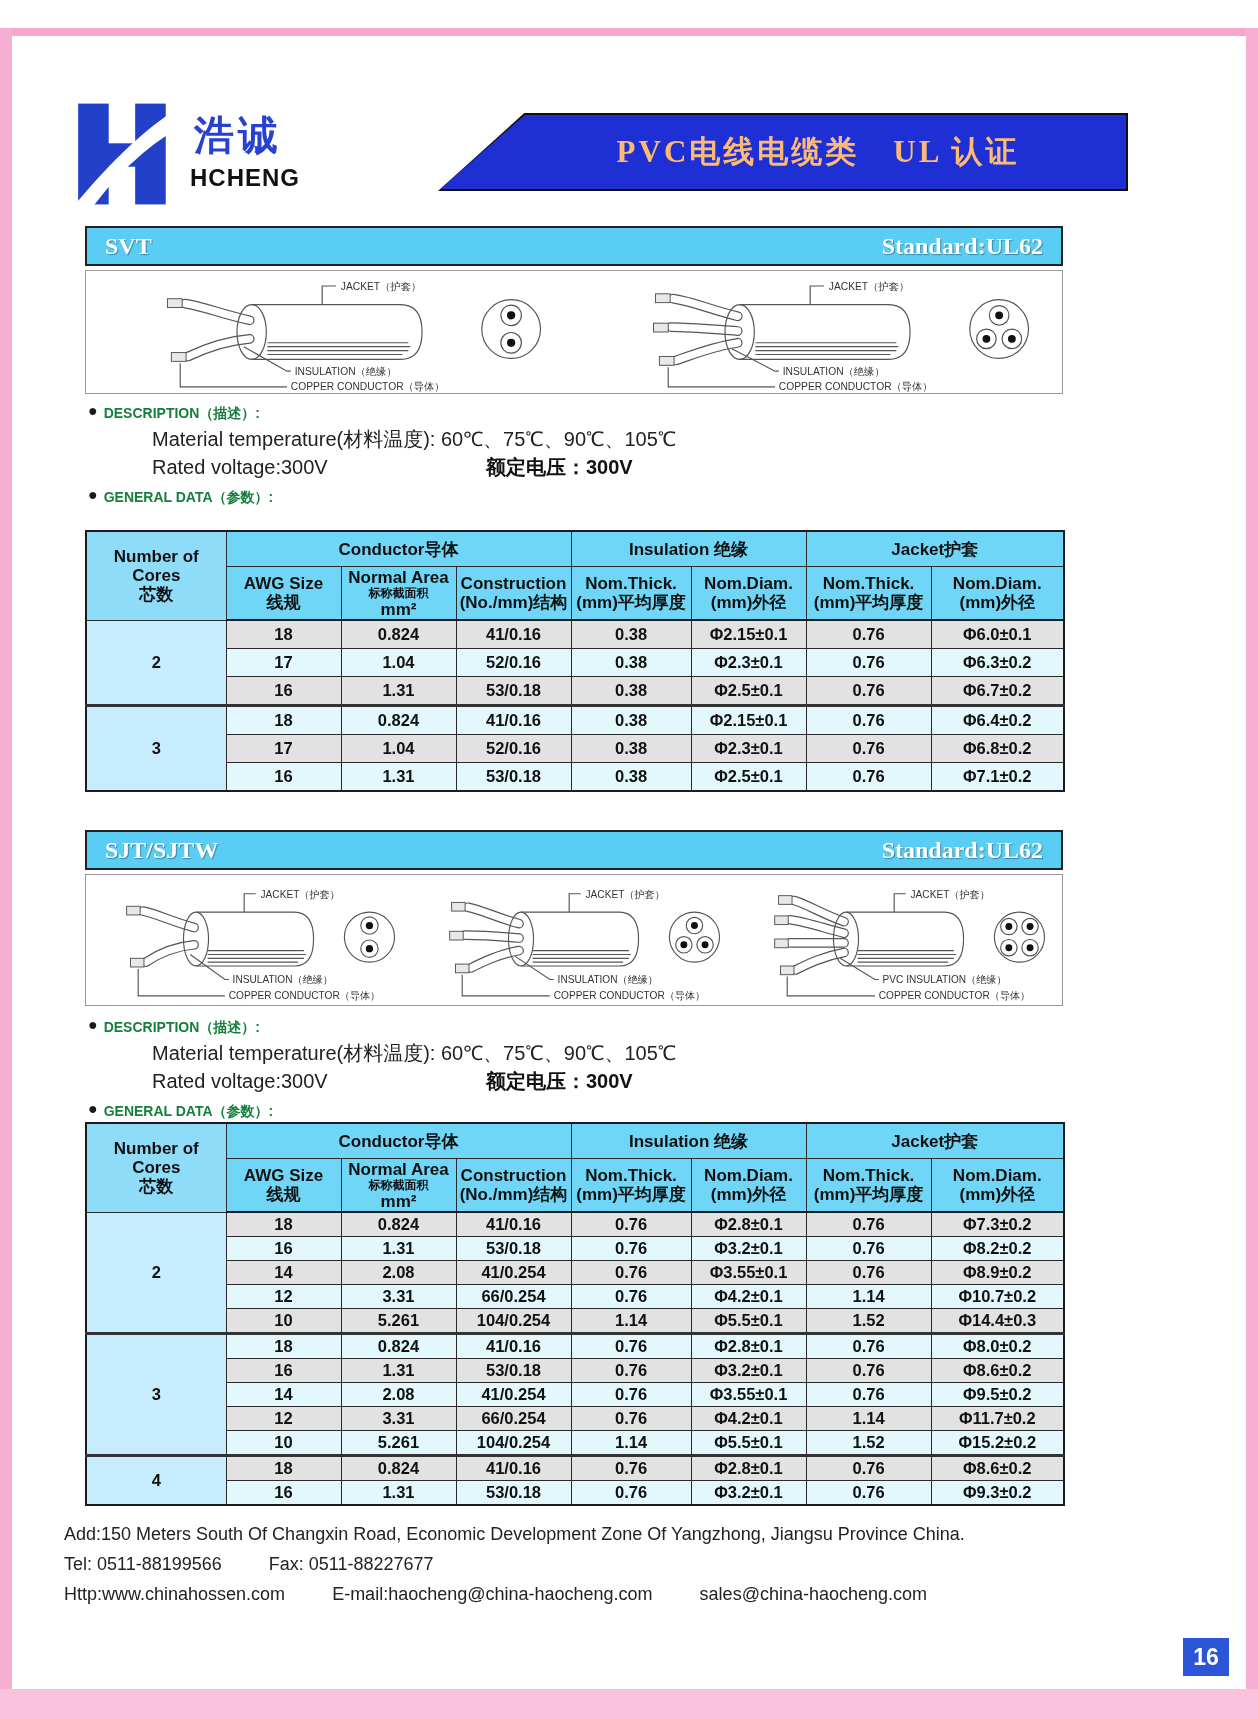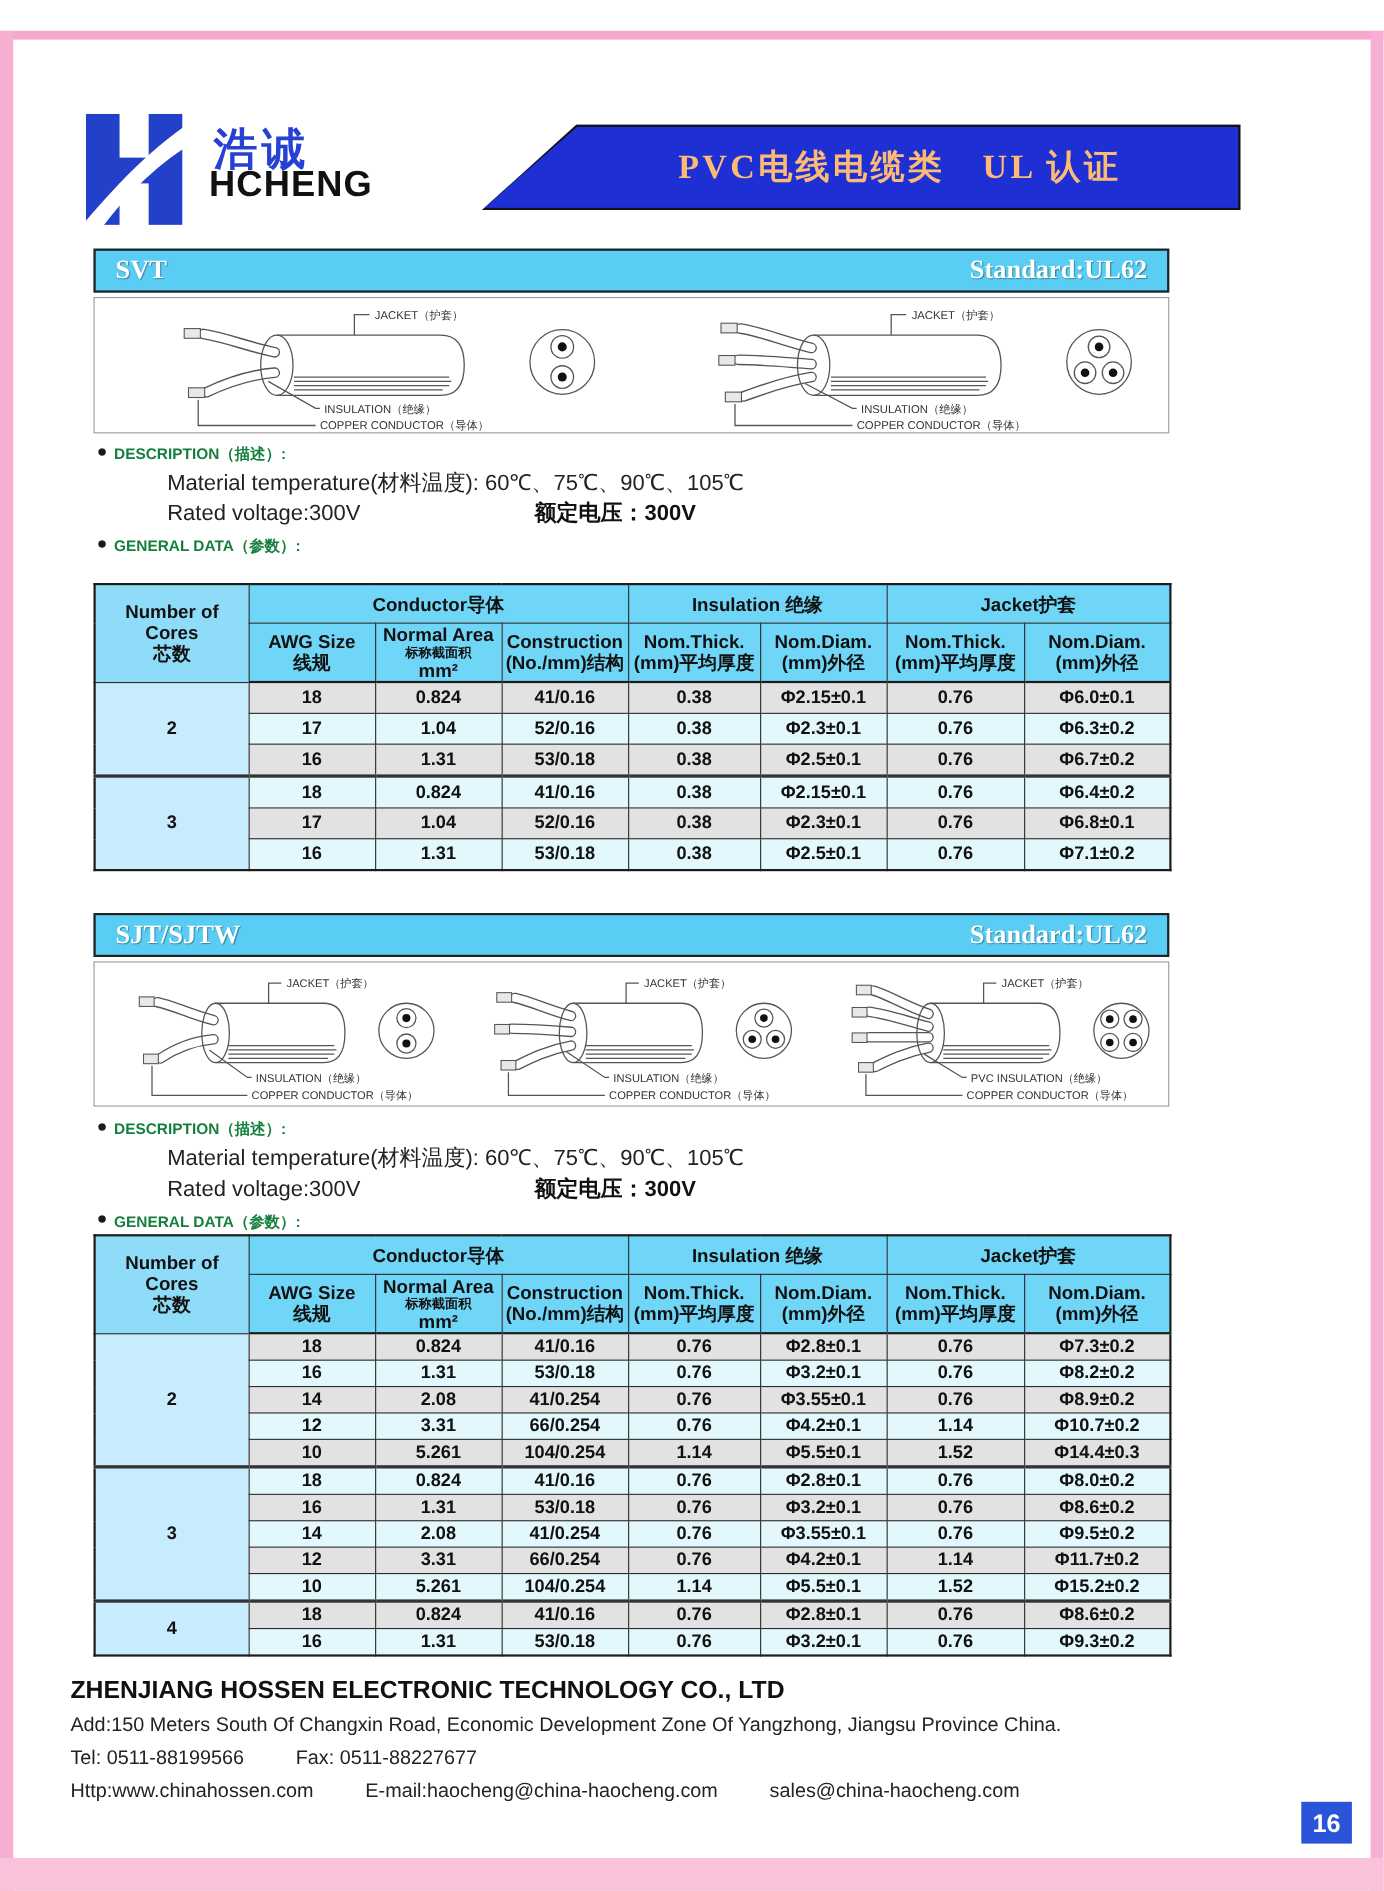--- a/index.html
+++ b/index.html
@@ -7,21 +7,21 @@
         font-family:"Liberation Sans",sans-serif;color:#1a1a1a;}
   
   .pink-top{position:absolute;left:0;top:28px;width:100%;height:8px;background:#f6a8cc;}
   .pink-left{position:absolute;left:0;top:28px;bottom:0;width:12px;background:#f6aed2;}
   .pink-right{position:absolute;right:0;top:28px;bottom:0;width:12px;background:#f6aed2;}
   .pink-bottom{position:absolute;left:0;bottom:0;width:100%;height:30px;background:#f9c2da;}
 
   
   .logo-svg{position:absolute;left:70px;top:95px;}
   .logo-cn{position:absolute;left:194px;top:108px;font-size:40px;font-weight:bold;color:#2742d2;letter-spacing:4px;}
-  .logo-en{position:absolute;left:190px;top:148px;font-size:33px;font-weight:bold;color:#111;letter-spacing:1px;}
+  .logo-en{position:absolute;left:190px;top:164px;font-size:24px;font-weight:bold;color:#111;letter-spacing:1px;}
   .banner{position:absolute;left:438px;top:113px;width:690px;height:78px;background:#111;
           clip-path:polygon(12.5% 0,100% 0,100% 100%,0 100%);}
   .banner-inner{position:absolute;left:2px;top:2px;right:2px;bottom:2px;background:#1e2fd4;
           clip-path:polygon(12.4% 0,100% 0,100% 100%,0 100%);
           display:flex;align-items:center;justify-content:center;padding-left:70px;box-sizing:border-box;}
   .banner-title{font-family:"Liberation Serif",serif;font-weight:bold;font-size:31px;color:#fdba74;letter-spacing:3px;white-space:nowrap;}
 
   
   .band{position:absolute;left:85px;width:978px;height:40px;background:#59cdf3;border:2px solid #222;
         box-sizing:border-box;display:flex;align-items:center;justify-content:space-between;padding:16px 18px;}
@@ -271,21 +271,21 @@
           <td>0.76</td>
           <td>Φ6.4±0.2</td>
         </tr>
         <tr>
           <td>17</td>
           <td>1.04</td>
           <td>52/0.16</td>
           <td>0.38</td>
           <td>Φ2.3±0.1</td>
           <td>0.76</td>
-          <td>Φ6.8±0.1</td>
+          <td>Φ6.8±0.2</td>
         </tr>
         <tr>
           <td>16</td>
           <td>1.31</td>
           <td>53/0.18</td>
           <td>0.38</td>
           <td>Φ2.5±0.1</td>
           <td>0.76</td>
           <td>Φ7.1±0.2</td>
         </tr>
@@ -573,21 +573,20 @@
           <td>53/0.18</td>
           <td>0.76</td>
           <td>Φ3.2±0.1</td>
           <td>0.76</td>
           <td>Φ9.3±0.2</td>
         </tr>
       </tbody>
   </table>
 
   <div class="footer">
-    <div class="f-company">ZHENJIANG HOSSEN ELECTRONIC TECHNOLOGY CO., LTD</div>
     <div class="f-line">Add:150 Meters South Of Changxin Road, Economic Development Zone Of Yangzhong, Jiangsu Province China.</div>
     <div class="f-line">
       <span>Tel: 0511-88199566</span>
       <span class="f-gap">Fax: 0511-88227677</span>
     </div>
     <div class="f-line">
       <span>Http:www.chinahossen.com</span>
       <span class="f-gap">E-mail:haocheng@china-haocheng.com</span>
       <span class="f-gap">sales@china-haocheng.com</span>
     </div>

